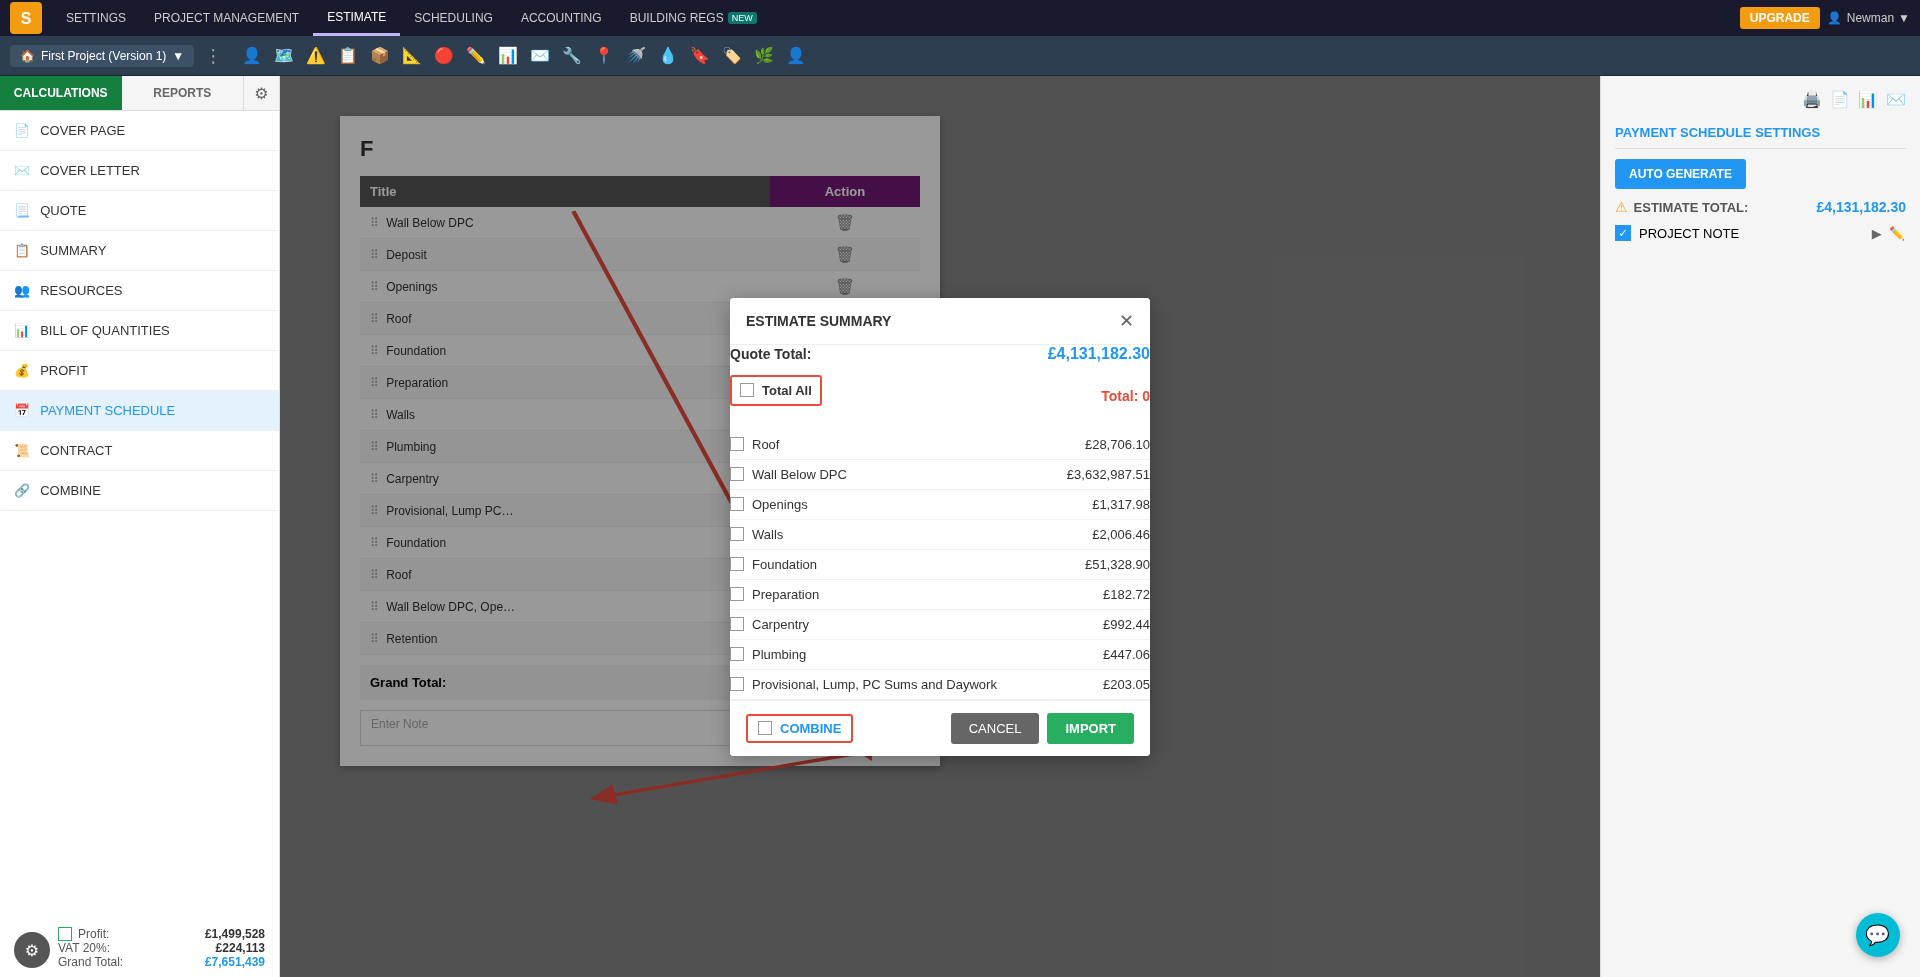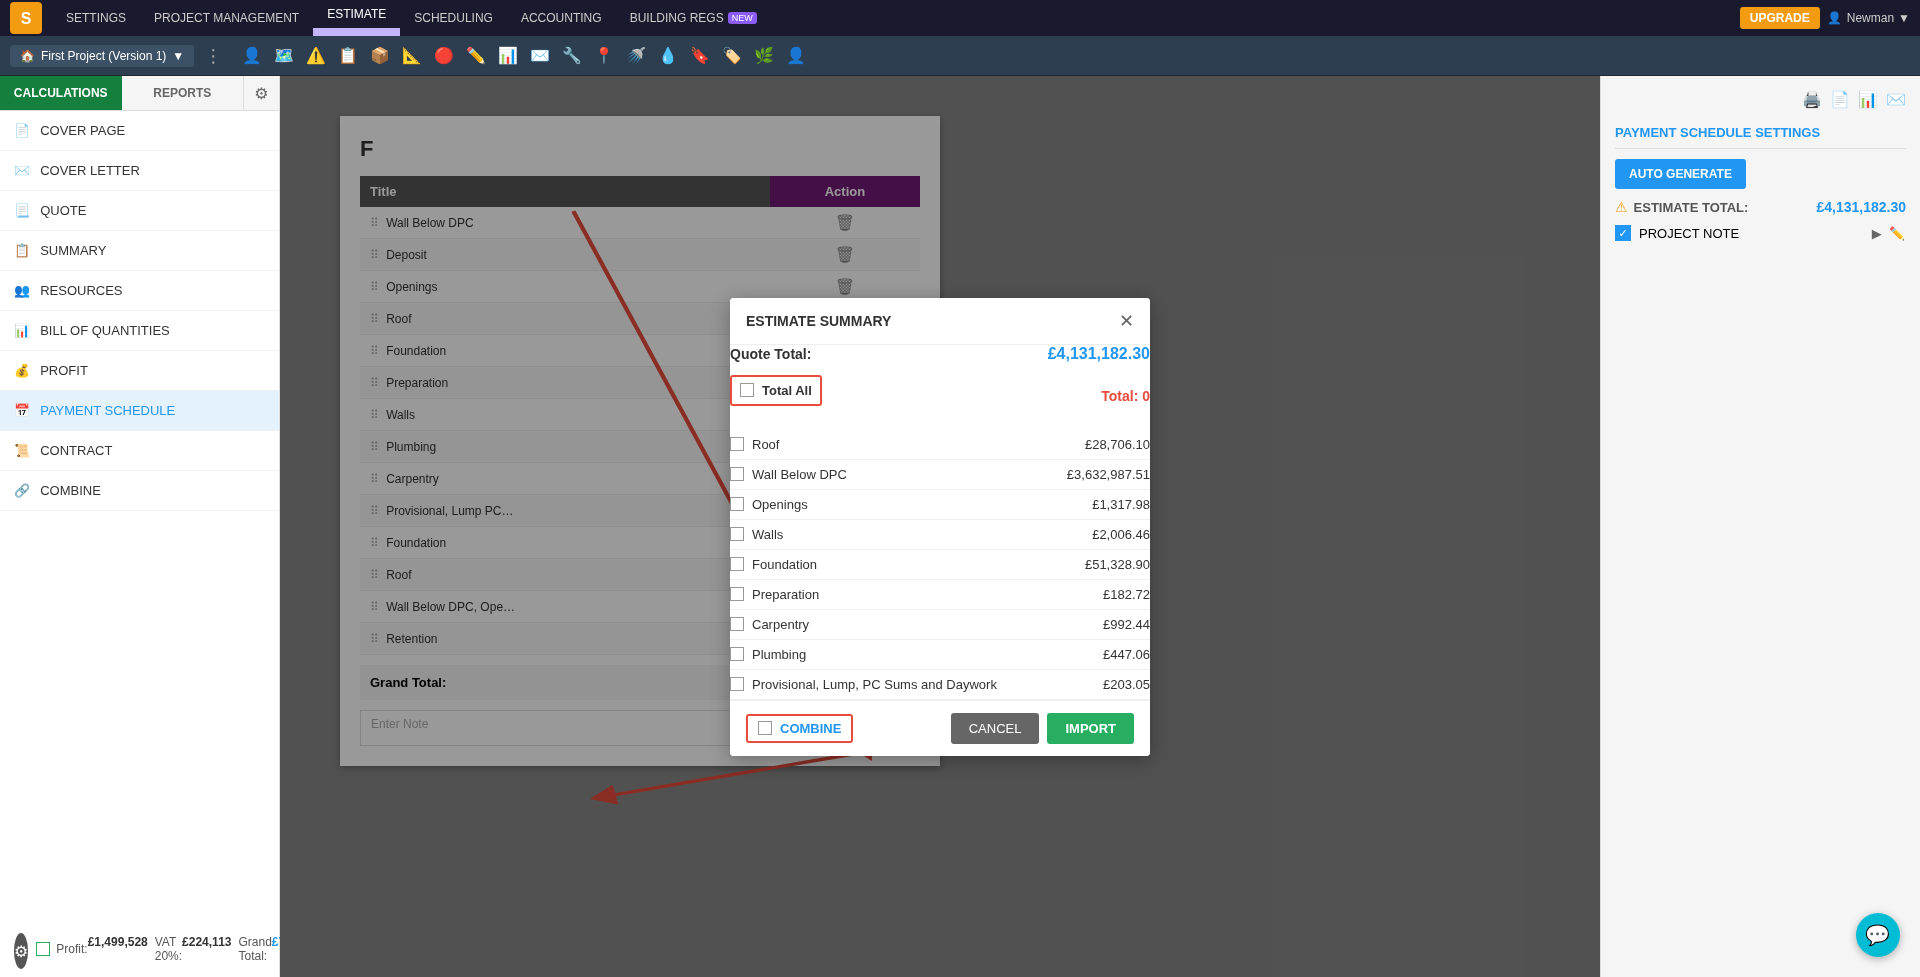--- a/index.html
+++ b/index.html
@@ -9,23 +9,23 @@
     .top-nav {
       display: flex; align-items: center; background: #1a1a2e; height: 36px;
       padding: 0 10px; gap: 0;
     }
     .top-nav-logo { width: 32px; height: 32px; margin-right: 10px; }
     .top-nav-logo svg { width: 32px; height: 32px; }
     .nav-item {
       color: #ccc; font-size: 12px; padding: 0 14px; height: 36px;
       display: flex; align-items: center; cursor: pointer; text-transform: uppercase; font-weight: 500;
     }
-    .nav-item.active { color: #fff; border-bottom: 8px solid #c4b5fd; }
+    .nav-item.active { color: #fff; border-bottom: 3px solid #c4b5fd; }
     .nav-item .new-badge {
-      background: #8b5cf6; color: #fff; font-size: 9px; border-radius: 3px;
+      background: #0f766e; color: #fff; font-size: 9px; border-radius: 3px;
       padding: 1px 4px; margin-left: 4px; text-transform: uppercase;
     }
     .nav-right { margin-left: auto; display: flex; align-items: center; gap: 8px; }
     .upgrade-btn {
       background: #f39c12; color: #fff; border: none; padding: 4px 10px;
       font-size: 12px; font-weight: bold; border-radius: 3px; cursor: pointer;
     }
     .nav-user { color: #ccc; font-size: 12px; display: flex; align-items: center; gap: 4px; }
 
     
@@ -69,21 +69,21 @@
     .sidebar-item {
       display: flex; align-items: center; gap: 10px; padding: 12px 14px;
       cursor: pointer; border-bottom: 1px solid #f0f0f0; color: #333; font-size: 13px;
       text-transform: uppercase; font-weight: 500;
     }
     .sidebar-item.active { background: #e3f2fd; color: #2196F3; }
 
     
     .sidebar-footer {
       padding: 10px 14px; background: #f5f5f5; border-top: 1px solid #ddd;
-      display: flex; gap: 7px; font-size: 12px;
+      display: flex; flex-direction: column; gap: 0; font-size: 12px;
     }
     .footer-row { display: flex; justify-content: space-between; }
     .footer-label { color: #555; display: flex; align-items: center; gap: 6px; }
     .footer-value { font-weight: bold; color: #333; }
     .footer-value.highlight { color: #2196F3; }
     .settings-btn {
       width: 36px; height: 36px; background: #555; border-radius: 50%;
       display: flex; align-items: center; justify-content: center; cursor: pointer;
       color: #fff; font-size: 16px; margin-top: 4px;
     }

